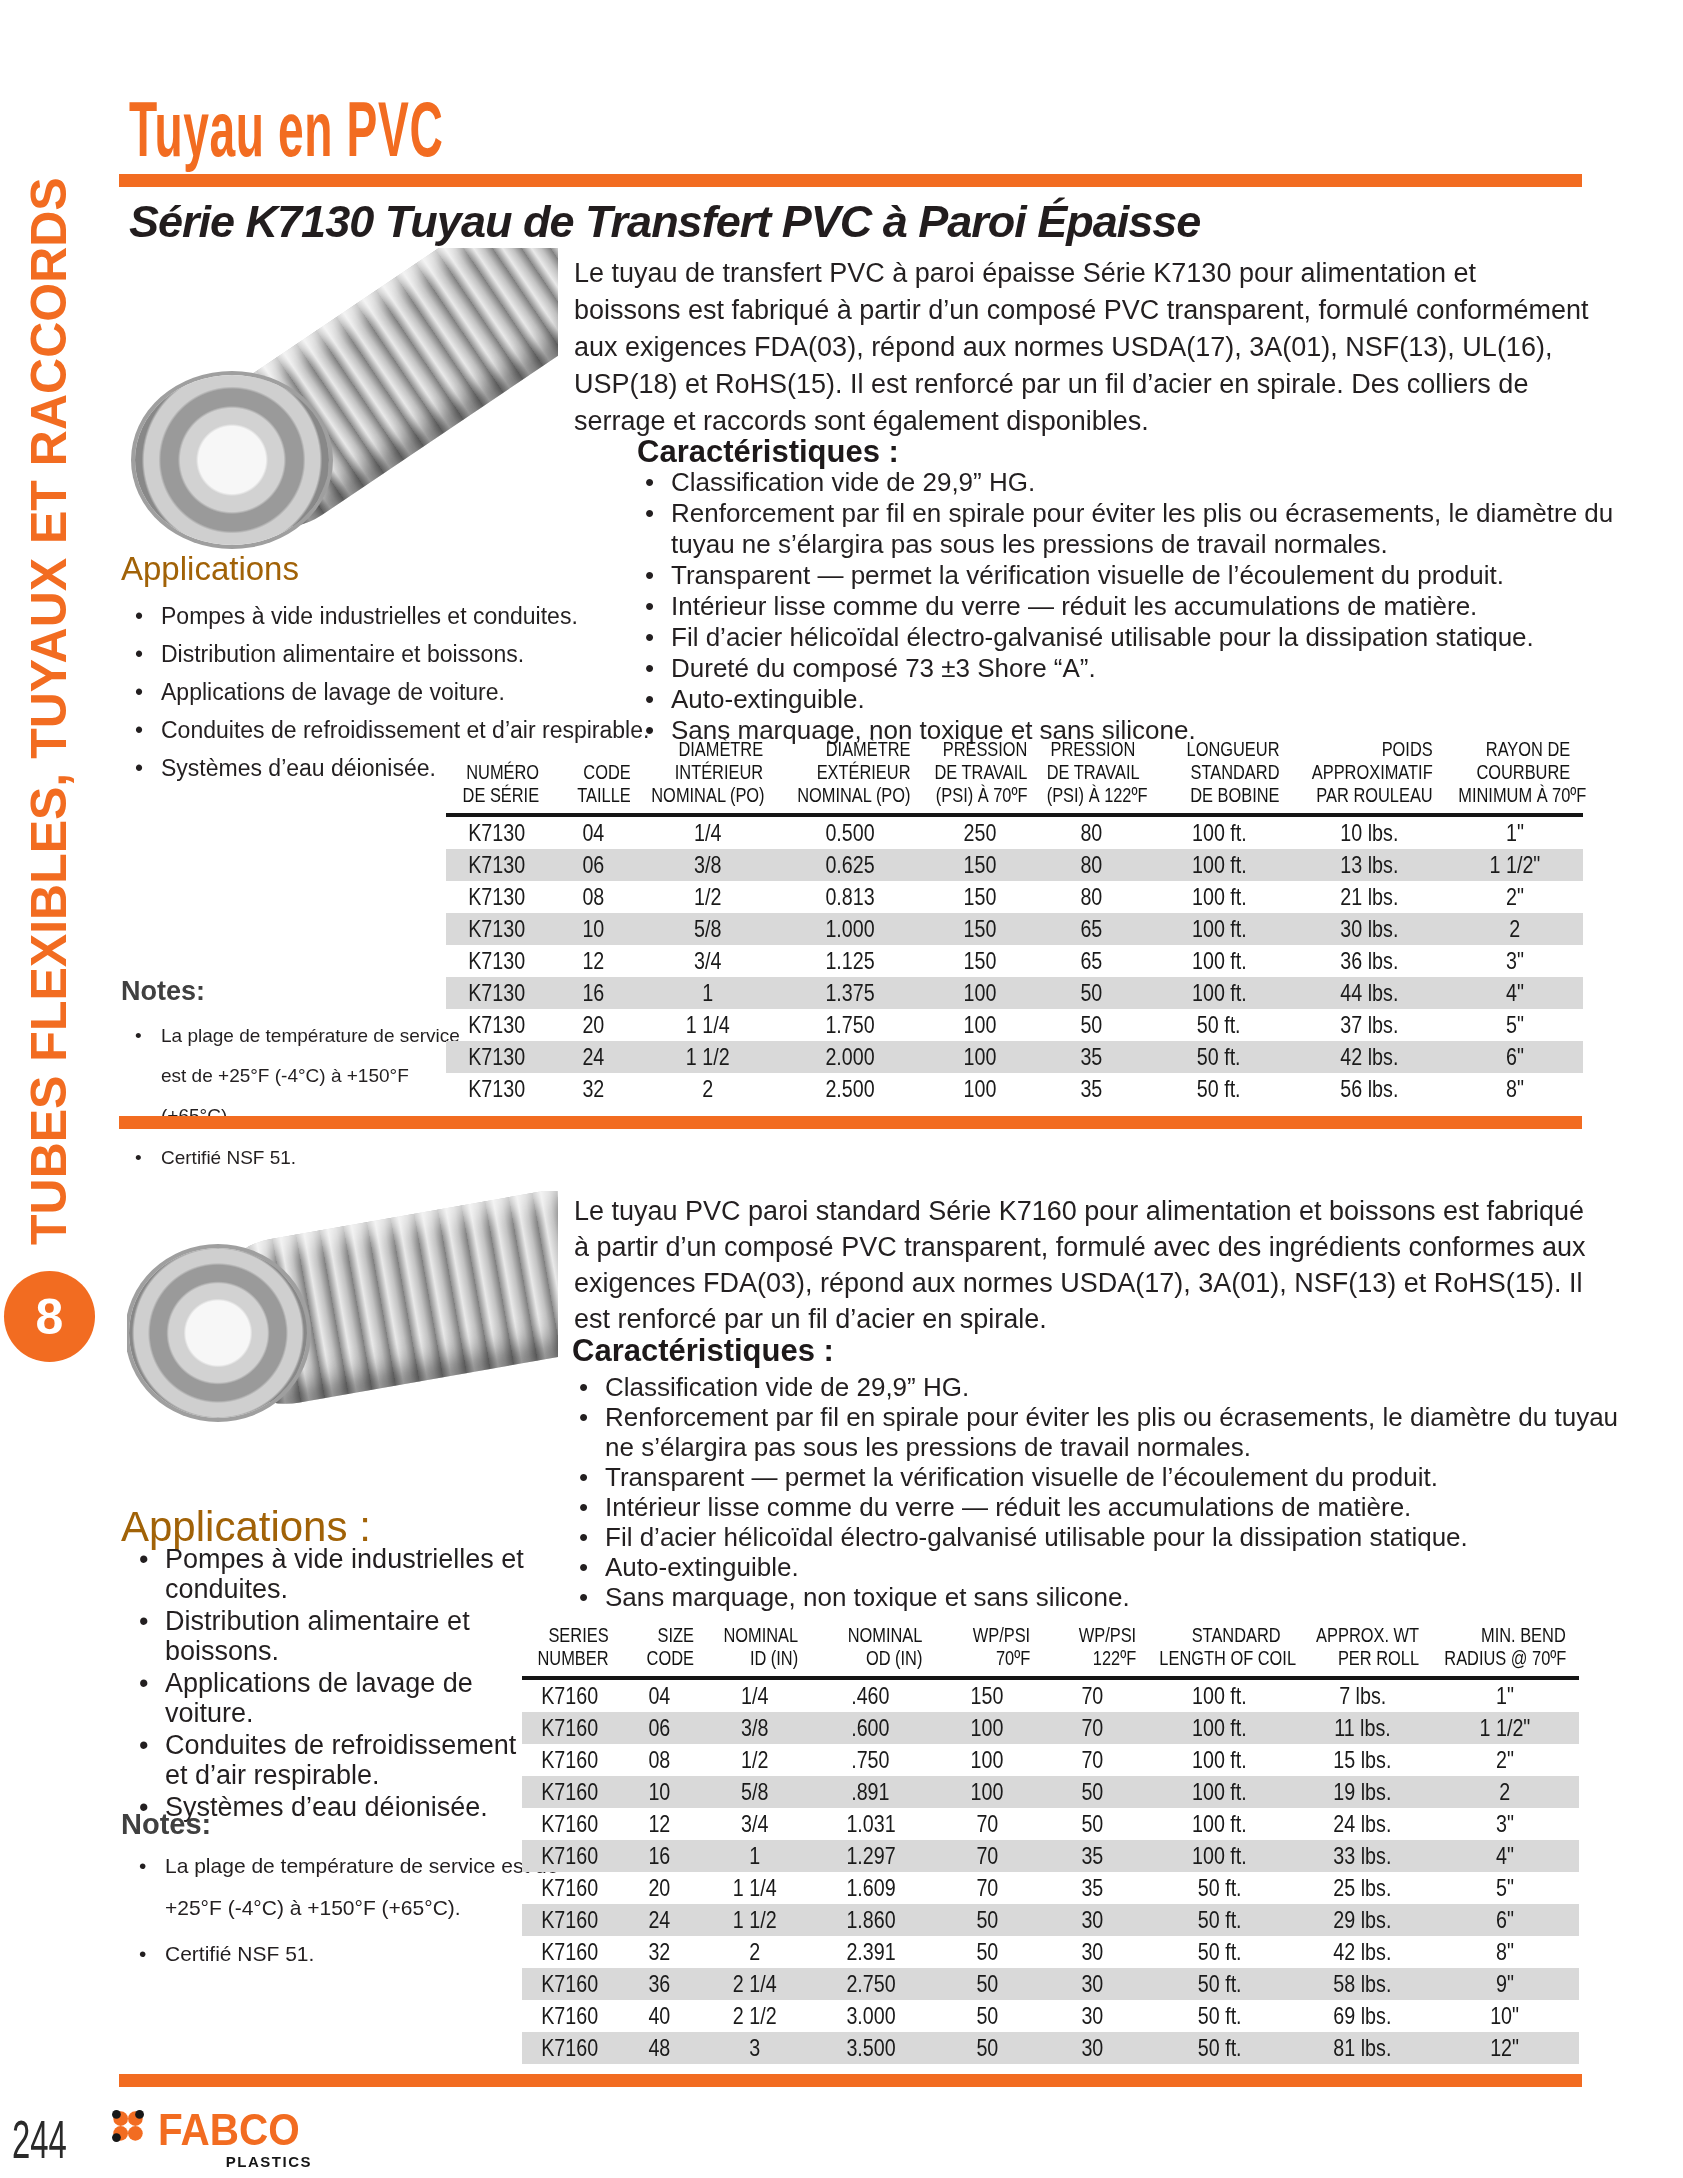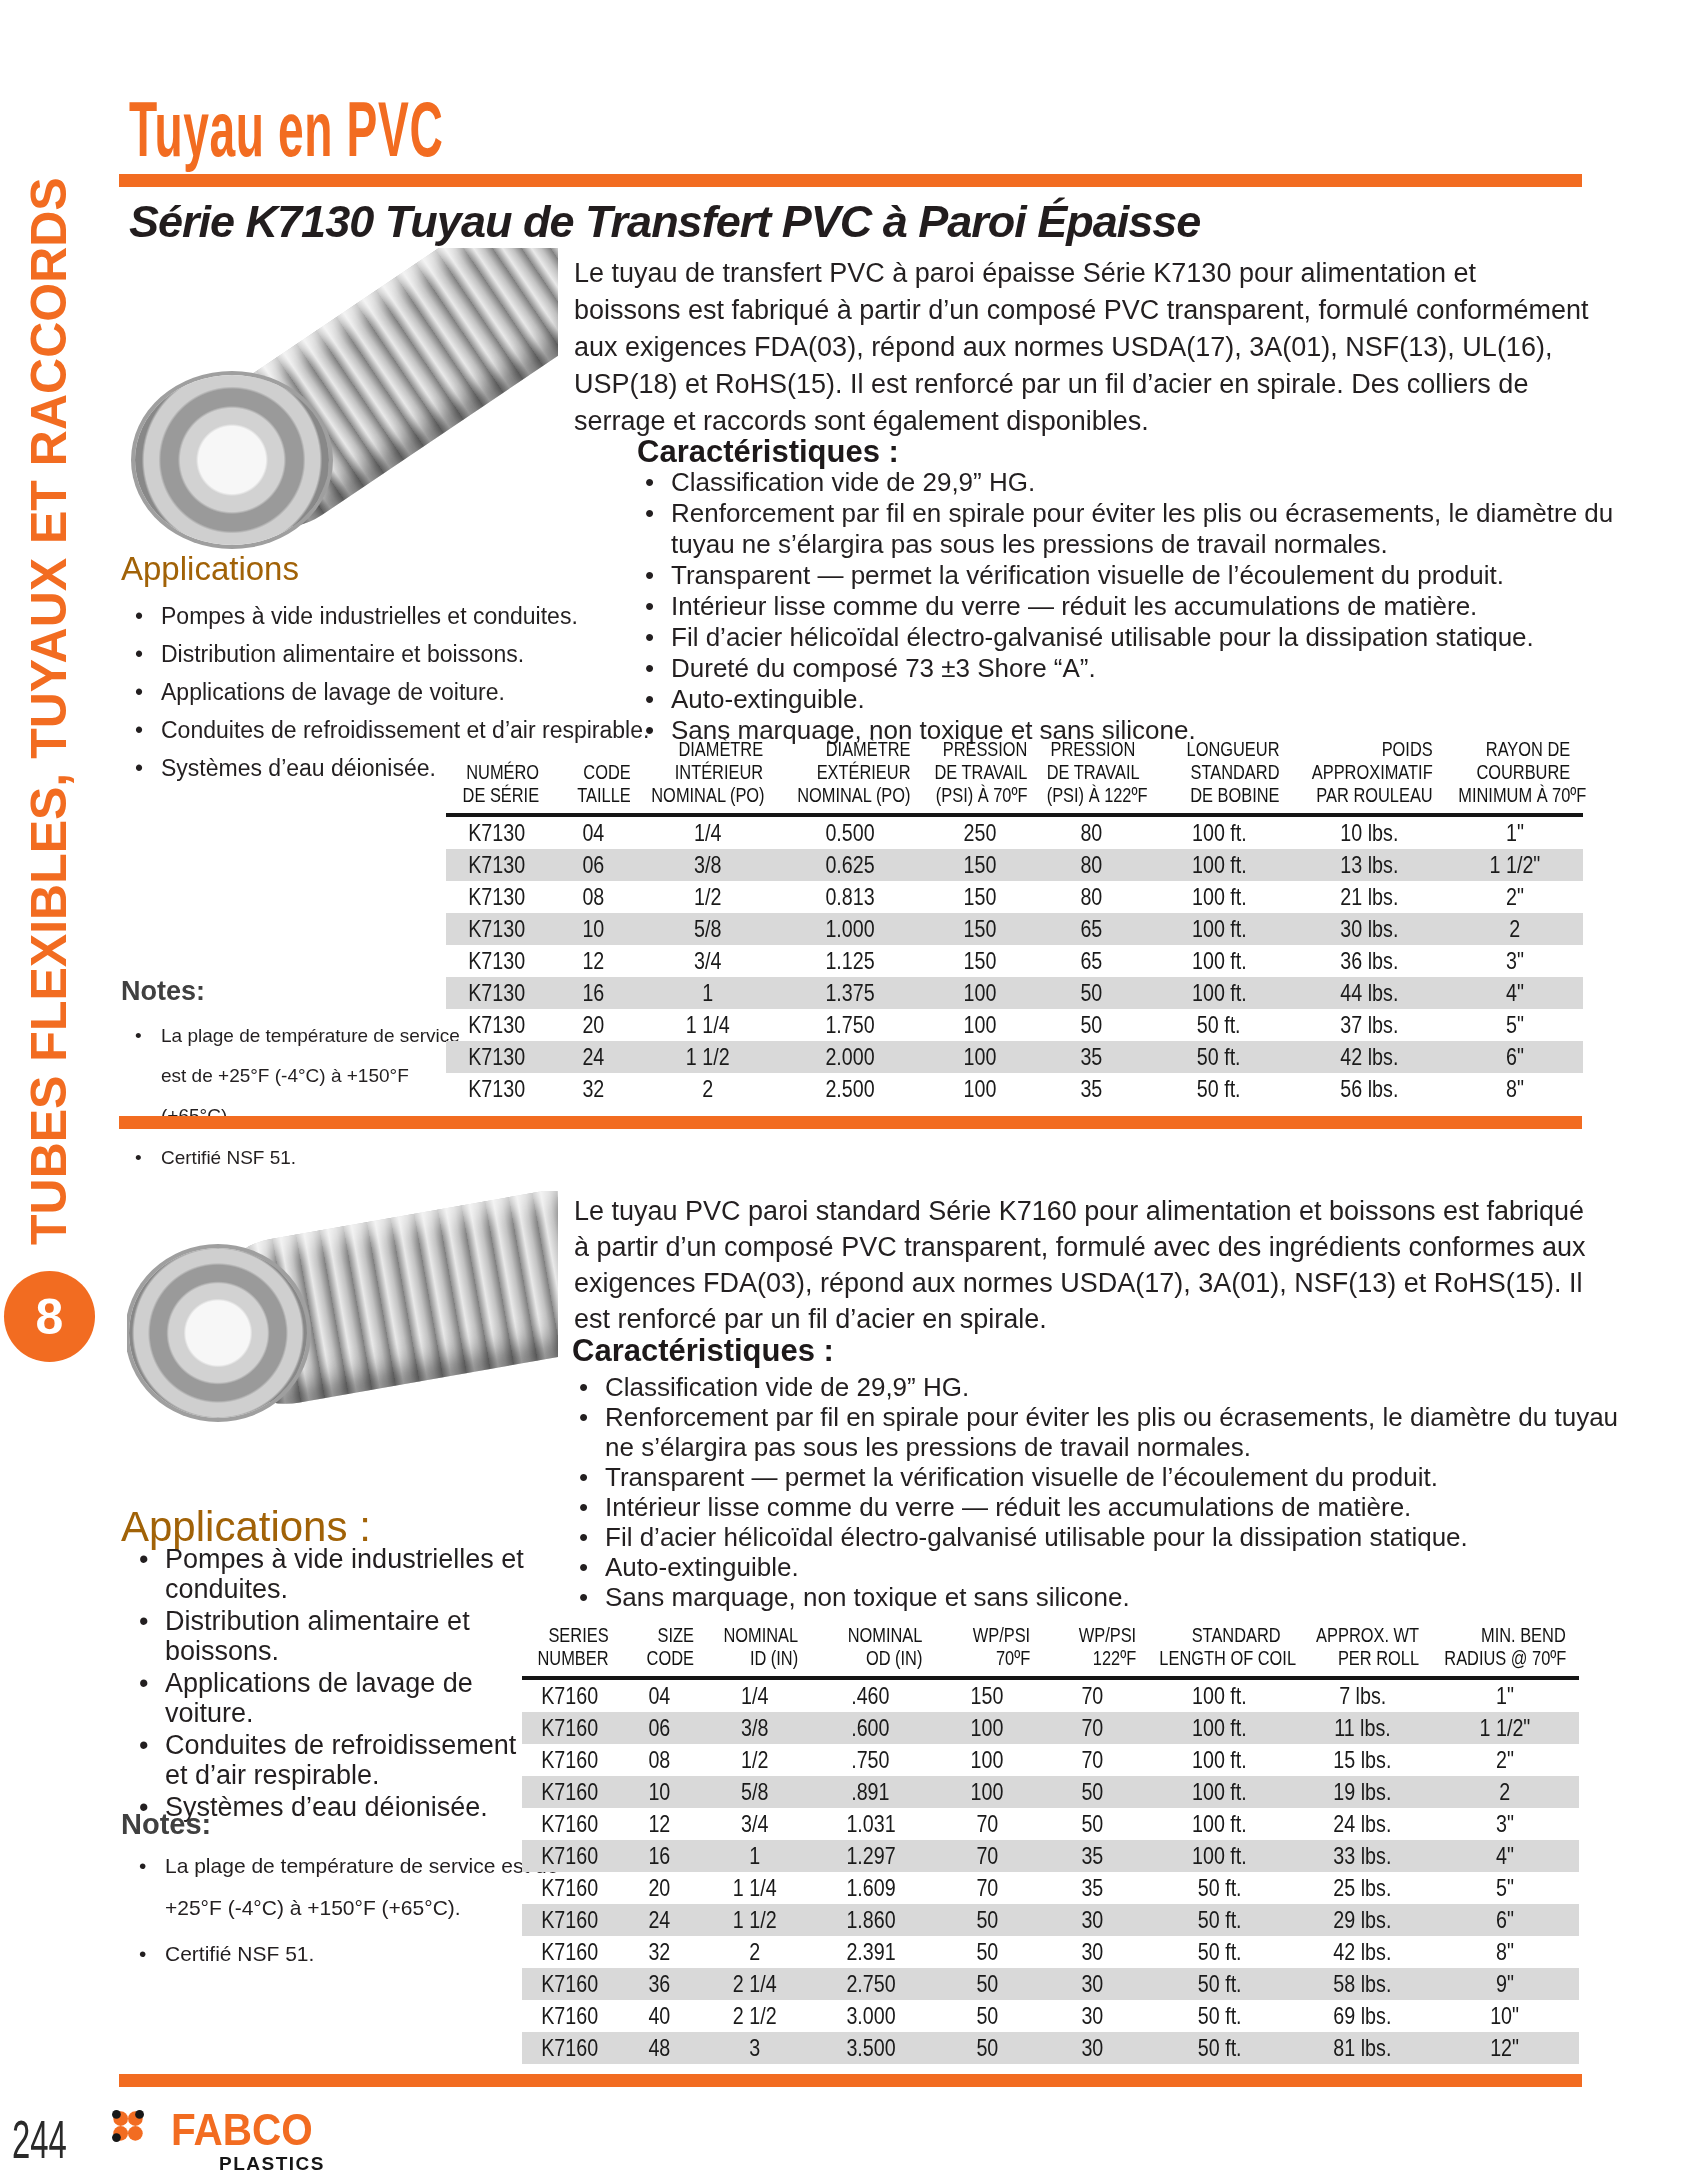--- a/index.html
+++ b/index.html
@@ -79,25 +79,25 @@
   .opening{position:absolute;border-radius:50%;
         background:radial-gradient(circle at 50% 50%, #f7f7f7 0 26%, #d2d2d2 28% 40%,
                    #9a9a9a 42% 55%, #cfcfcf 57% 68%, #888 70% 82%, #bdbdbd 84% 100%);
         box-shadow:0 0 0 4px #9f9f9f;}
   .hose-1 .opening{left:8px;top:127px;width:194px;height:170px;}
   .hose-2 .opening{left:2px;top:57px;width:178px;height:170px;}
 
   
   .page-number{left:12px;top:2109px;font-size:53px;font-weight:500;color:#2a2a2a;
                transform:scaleX(0.62);transform-origin:left top;}
-  .logo{left:107px;top:2105px;display:flex;align-items:flex-start;gap:22px;}
+  .logo{left:107px;top:2105px;display:flex;align-items:flex-start;gap:9px;}
   .logo-name{font-size:44px;font-weight:800;color:#f26c21;letter-spacing:0px;
              transform:scaleX(0.92);transform-origin:left top;display:inline-block;}
   .logo-col{display:flex;flex-direction:column;align-items:flex-end;}
-  .logo-sub{font-size:19px;font-weight:700;color:#161616;letter-spacing:1.5px;margin-top:-2px;}
+  .logo-sub{font-size:15px;font-weight:700;color:#161616;letter-spacing:1.5px;margin-top:-2px;}
   .website{left:0;top:2123px;width:1683px;text-align:center;}
   .website span{display:inline-block;font-size:34px;font-weight:700;color:#161616;
                 transform:scaleX(0.72);transform-origin:center;}
 </style>
 </head>
 <body>
 
 <div class="page">
 
   <div class="abs sidebar-text">TUBES FLEXIBLES, TUYAUX ET RACCORDS</div>

